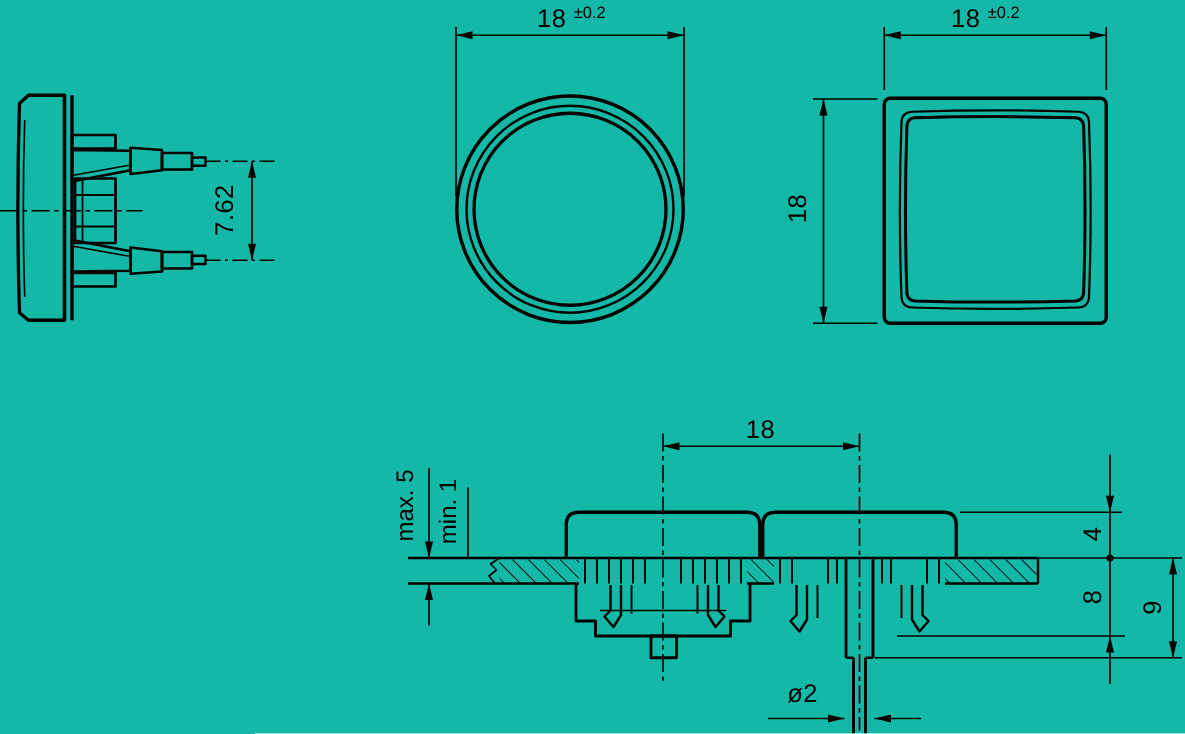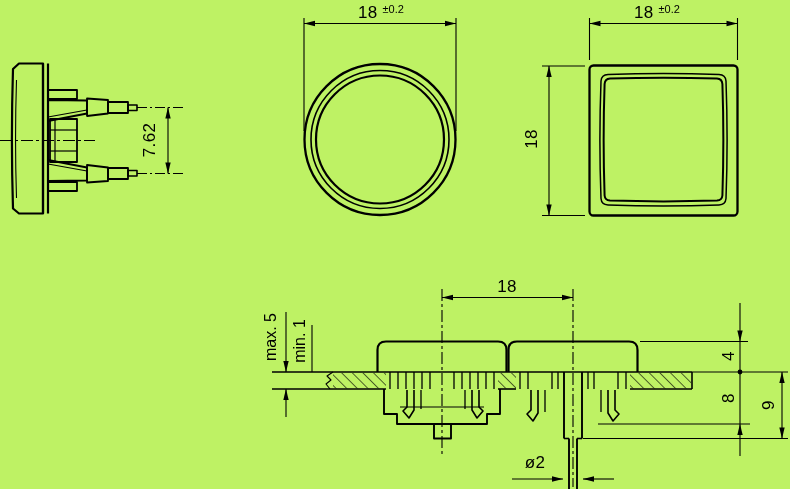--- a/index.html
+++ b/index.html
@@ -1,17 +1,17 @@
 <!DOCTYPE html>
 <html><head>
 <meta charset="utf-8">
 <style>
   html,body{margin:0;padding:0;background:#ffffff;}
   #stage{
-    position:relative;width:790px;height:489px;background:#bef264;
+    position:relative;width:790px;height:489px;background:#14b8a6;
     font-family:"Liberation Sans", sans-serif;color:#000;overflow:hidden;
   }
   #lineart{position:absolute;left:0;top:0;}
   .lbl{position:absolute;white-space:nowrap;color:#000;}
   .dim{font-size:17px;letter-spacing:.3px;}
   .dim-sm{font-size:16px;}
   .tolwrap{display:flex;align-items:flex-start;gap:5px;}
   .tol{font-size:11px;margin-top:0px;}
   .ctr{transform:translate(-50%,-50%);}
   .rot{transform:translate(-50%,-50%) rotate(-90deg);}

